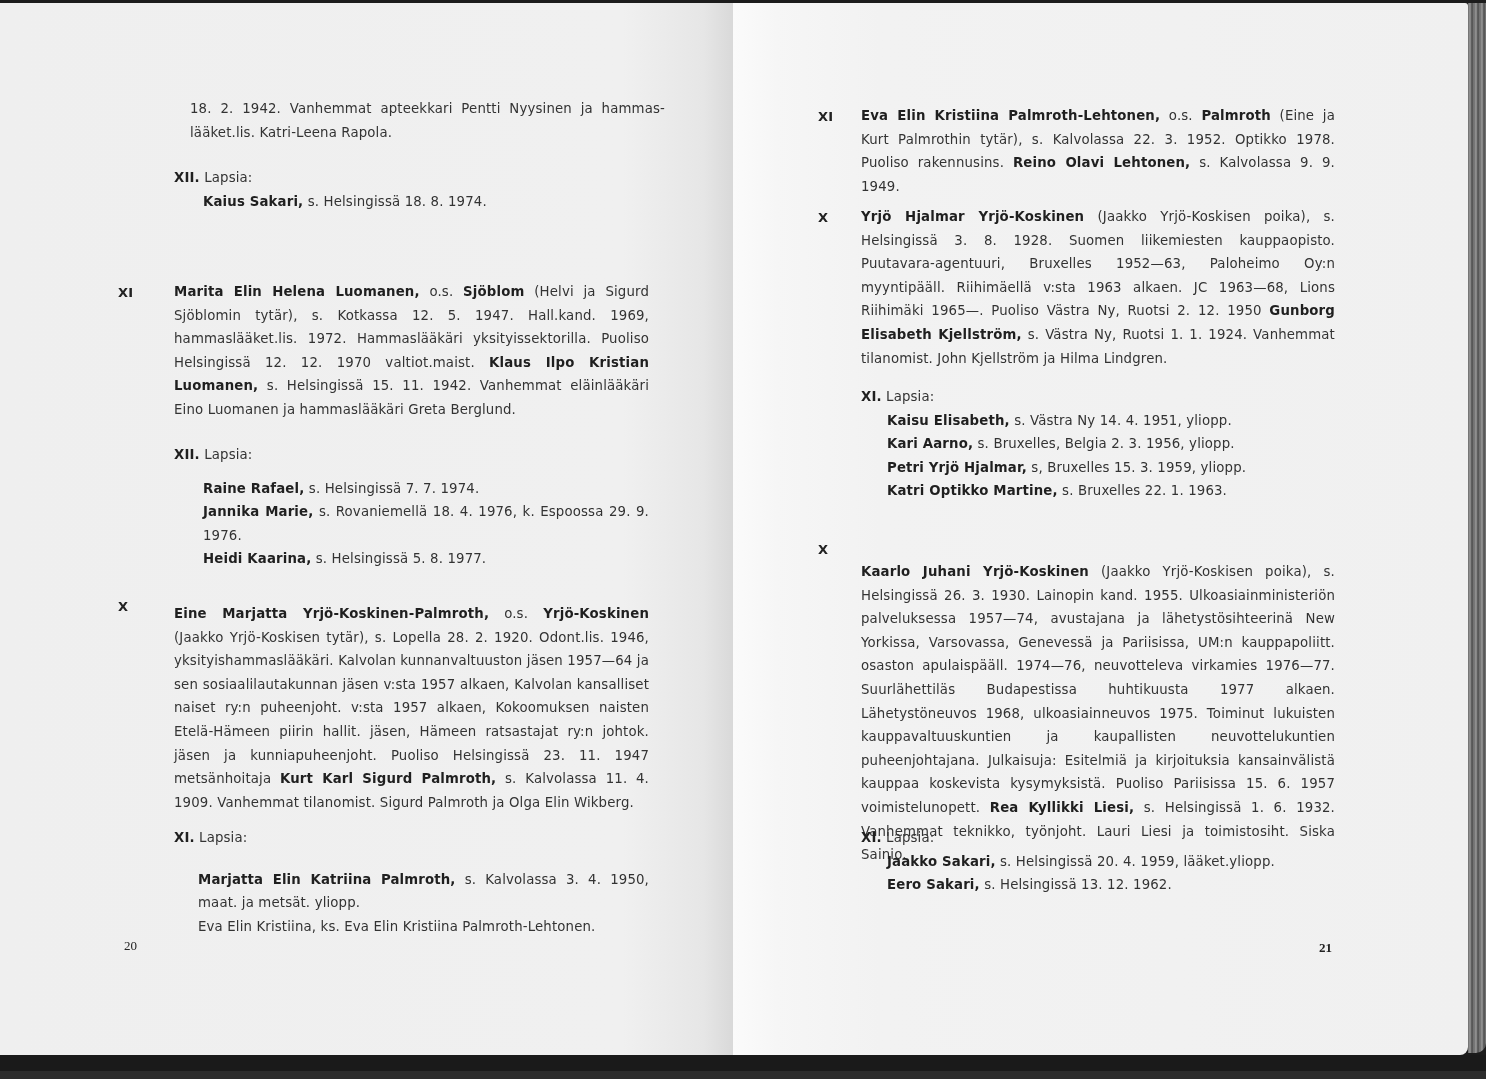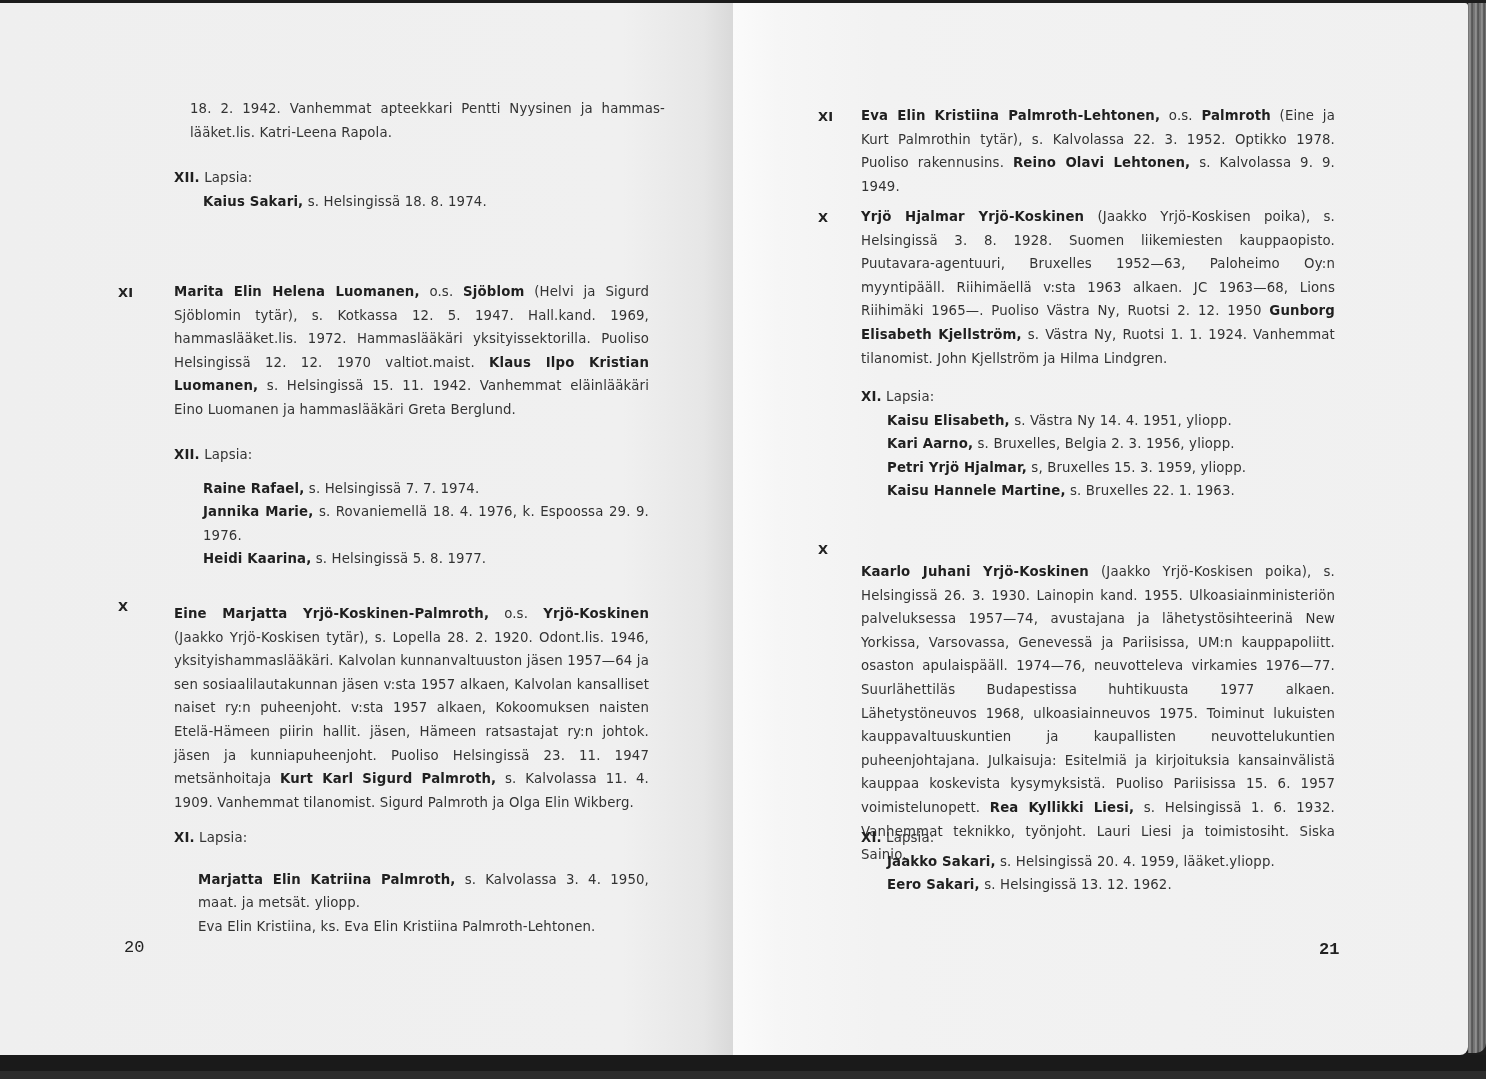--- a/index.html
+++ b/index.html
@@ -43,22 +43,22 @@
     .entry { position: absolute; }
     .gen {
       position: absolute; font-weight: bold; font-size: 13px; color: #222;
     }
     .para { text-align: justify; text-align-last: left; }
     b, .b { font-weight: bold; color: #1f1f1f; }
     .kids-head { white-space: nowrap; }
     .kid { white-space: nowrap; }
     .kid-wrap { text-align: justify; text-align-last: left; }
     .page-num {
-      position: absolute; font-family: Liberation Mono, monospace;
-      font-size: 17px; color: #222;
+      position: absolute; font-family: Liberation Serif, serif;
+      font-size: 13px; color: #222;
     }
     .page-num.right { font-weight: bold; }
   </style>
 </head>
 <body>
 
 <div class="page page-left"></div>
 <div class="page page-right"></div>
 <div class="edge"></div>
 <div class="bottom-strip"></div>
@@ -128,21 +128,21 @@
 
   <div class="entry" style="left:0; top:281px; width:474px;">
     <div class="kids-head">
       <b>XI.</b>
       <span>Lapsia:</span>
     </div>
     <div style="padding-left:26px;">
       <div class="kid"><b>Kaisu Elisabeth,</b> <span>s. Västra Ny 14. 4. 1951, yliopp.</span></div>
       <div class="kid"><b>Kari Aarno,</b> <span>s. Bruxelles, Belgia 2. 3. 1956, yliopp.</span></div>
       <div class="kid"><b>Petri Yrjö Hjalmar,</b> <span>s, Bruxelles 15. 3. 1959, yliopp.</span></div>
-      <div class="kid"><b>Kaisu Hannele Martine,</b> <span>s. Bruxelles 22. 1. 1963.</span></div>
+      <div class="kid"><b>Katri Optikko Martine,</b> <span>s. Bruxelles 22. 1. 1963.</span></div>
     </div>
   </div>
 
   <div class="gen" style="left:-43px; top:434px;">X</div>
   <div class="entry para" style="left:0; top:433px; width:474px;margin-top:23px;">
     <b>Kaarlo Juhani Yrjö-Koskinen</b><span> (Jaakko Yrjö-Koskisen poika), s. Helsingissä 26. 3. 1930. Lainopin kand. 1955. Ulkoasiainministeriön palveluksessa 1957—74, avustajana ja lähetystösihteerinä New Yorkissa, Varsovassa, Genevessä ja Pariisissa, UM:n kauppapoliitt. osaston apulaispääll. 1974—76, neuvotteleva virkamies 1976—77. Suurlähettiläs Budapestissa huhtikuusta 1977 alkaen. Lähetystöneuvos 1968, ulkoasiainneuvos 1975. Toiminut lukuisten kauppavaltuuskuntien ja kaupallisten neuvottelukuntien puheenjohtajana. Julkaisuja: Esitelmiä ja kirjoituksia kansainvälistä kauppaa koskevista kysymyksistä. Puoliso Pariisissa 15. 6. 1957 voimistelunopett. </span><b>Rea Kyllikki Liesi,</b><span> s. Helsingissä 1. 6. 1932. Vanhemmat teknikko, työnjoht. Lauri Liesi ja toimistosiht. Siska Sainio.</span>
   </div>
 
   <div class="entry" style="left:0; top:722px; width:474px;">
     <div class="kids-head">

